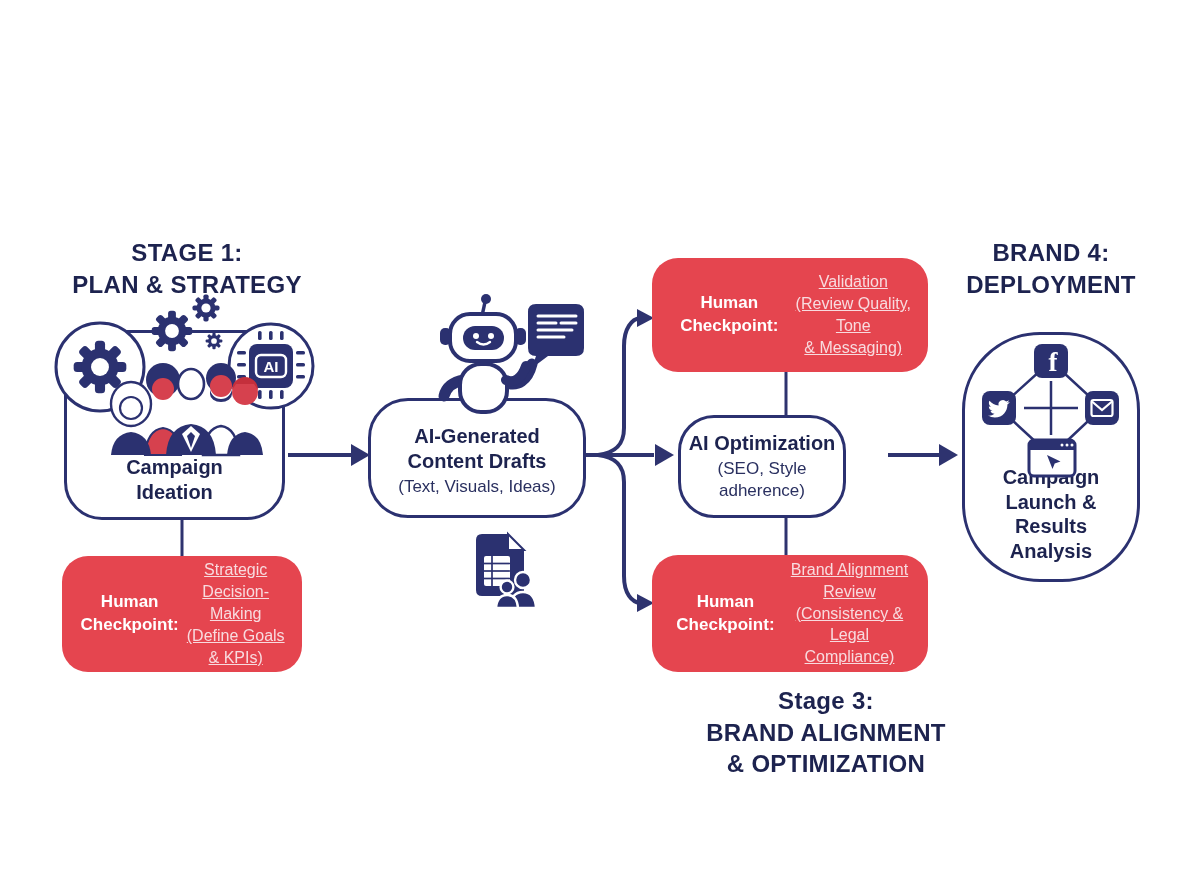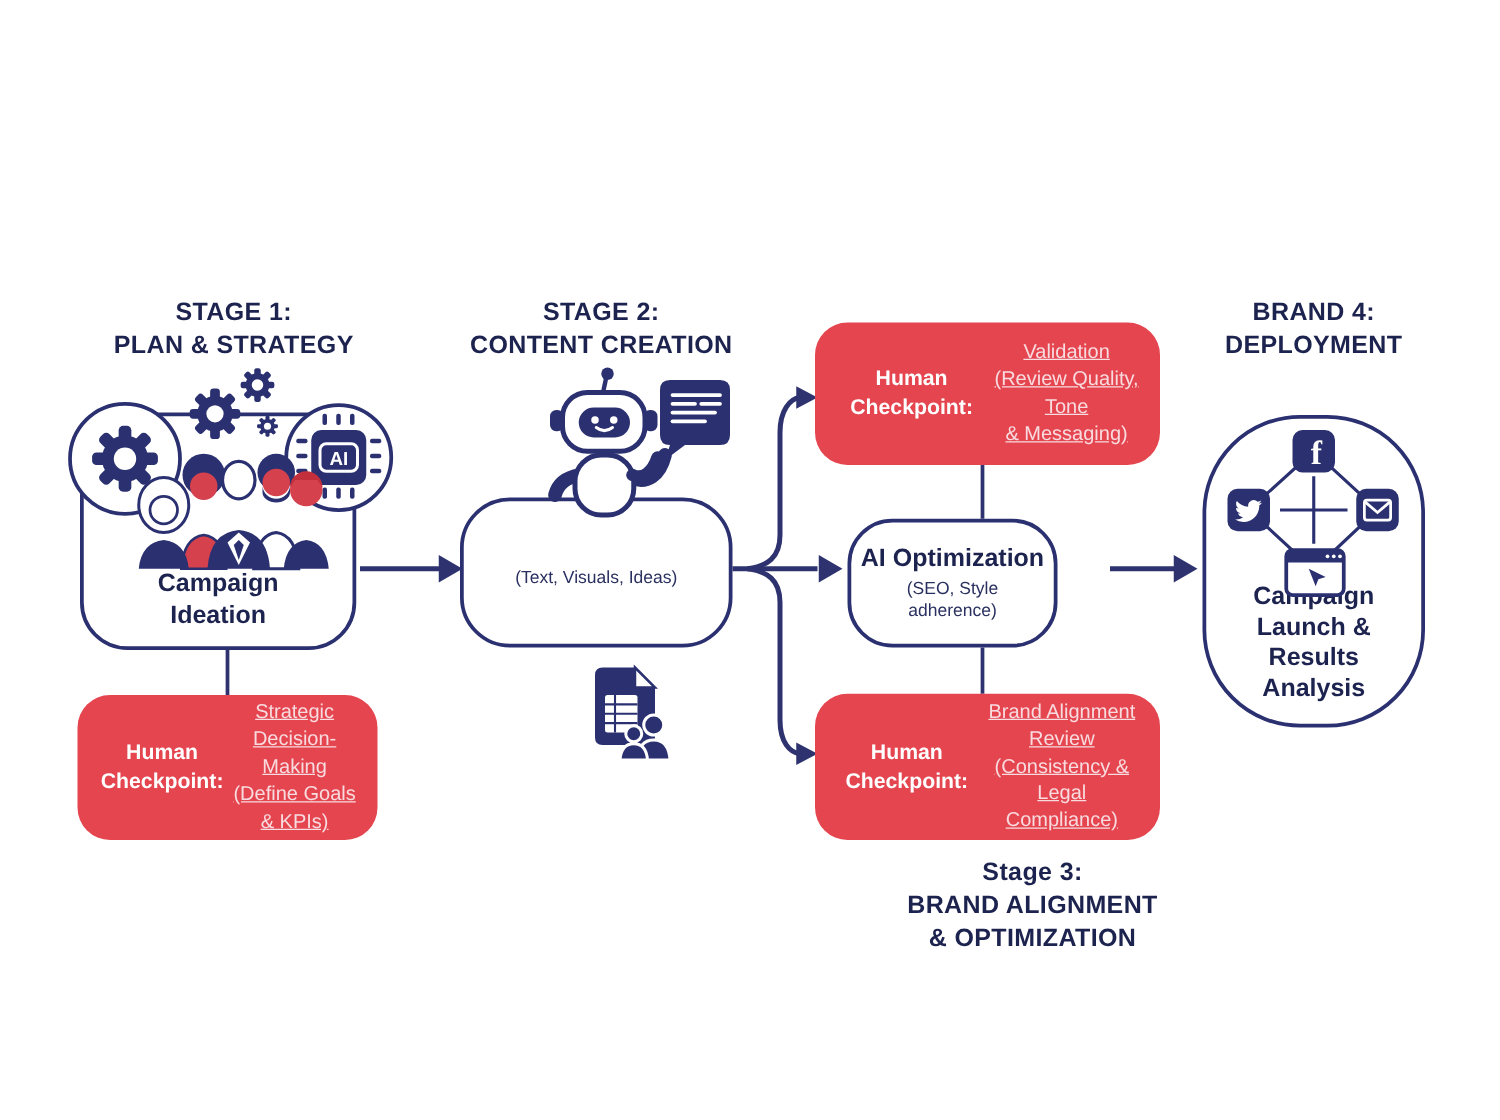--- a/index.html
+++ b/index.html
@@ -4,30 +4,30 @@
 <style>
   html,body{margin:0;padding:0;background:#ffffff;}
   #canvas{
     position:relative;width:1200px;height:896px;background:#ffffff;overflow:hidden;
     font-family:"Liberation Sans",sans-serif;color:#1d234f;
   }
   svg{display:block;}
   .layer{position:absolute;left:0;top:0;pointer-events:none;}
 
   .stage-title{
-    position:absolute;text-align:center;font-weight:bold;font-size:20px;
+    position:absolute;text-align:center;font-weight:bold;font-size:24px;
     color:#1d234f;line-height:1.32;letter-spacing:.3px;white-space:pre-line;
   }
   .node-box{
     position:absolute;background:#ffffff;border:3px solid #2b3170;box-sizing:border-box;
     display:flex;flex-direction:column;align-items:center;justify-content:center;
     text-align:center;z-index:2;
   }
   .node-title{font-weight:bold;font-size:20px;color:#1d234f;line-height:1.25;white-space:pre-line;}
-  .node-sub{font-size:14px;color:#2a3060;line-height:1.28;margin-top:2px;white-space:pre-line;}
+  .node-sub{font-size:17px;color:#2a3060;line-height:1.28;margin-top:2px;white-space:pre-line;}
   .checkpoint{
     position:absolute;background:#e5454f;border-radius:26px;box-sizing:border-box;
     display:flex;flex-direction:row;align-items:center;justify-content:center;
     text-align:center;z-index:2;padding:10px 14px;
   }
   .checkpoint .head{font-weight:bold;font-size:17px;color:#ffffff;line-height:1.35;}
   .checkpoint .body{font-size:16px;color:#f8dbdf;line-height:1.37;white-space:pre-line;text-decoration:underline;}
 </style>
 </head>
 <body>
@@ -57,41 +57,41 @@
       <polygon points="351,444 351,466 370,455"></polygon>
       <polygon points="655,444 655,466 674,455"></polygon>
       <polygon points="637,309 637,327 654,318"></polygon>
       <polygon points="637,594 637,612 654,603"></polygon>
       <polygon points="939,444 939,466 958,455"></polygon>
     </g>
   </svg>
 
   <div class="stage-title" style="left:37px;top:237px;width:300px;">STAGE 1:
 PLAN &amp; STRATEGY</div>
-  <div class="stage-title" style="left:340px;top:237px;width:282px;">STAGE 2:
-CONTENT CREATION</div>
   <div class="stage-title" style="left:683px;top:685px;width:286px;">Stage 3:
 BRAND ALIGNMENT
 &amp; OPTIMIZATION</div>
   <div class="stage-title" style="left:930px;top:237px;width:242px;">BRAND 4:
 DEPLOYMENT</div>
 
   <div class="node-box" style="left:64px;top:330px;width:221px;height:190px;border-radius:38px;justify-content:flex-end;padding-bottom:12px;">
     <div class="node-title">Campaign
 Ideation</div>
   </div>
 
   <div class="checkpoint" style="left:62px;top:556px;width:240px;height:116px;">
     <div class="head">Human Checkpoint:</div>
     <div class="body">Strategic
 Decision-Making
 (Define Goals &amp; KPIs)</div>
   </div>
 
   <div class="node-box" style="left:368px;top:398px;width:218px;height:120px;border-radius:40px;padding-top:6px;">
+    <div class="node-title">AI-Generated
+Content Drafts</div>
     <div class="node-sub">(Text, Visuals, Ideas)</div>
   </div>
 
   <div class="checkpoint" style="left:652px;top:258px;width:276px;height:114px;">
     <div class="head">Human Checkpoint:</div>
     <div class="body">Validation
 (Review Quality, Tone
 &amp; Messaging)</div>
   </div>
 

